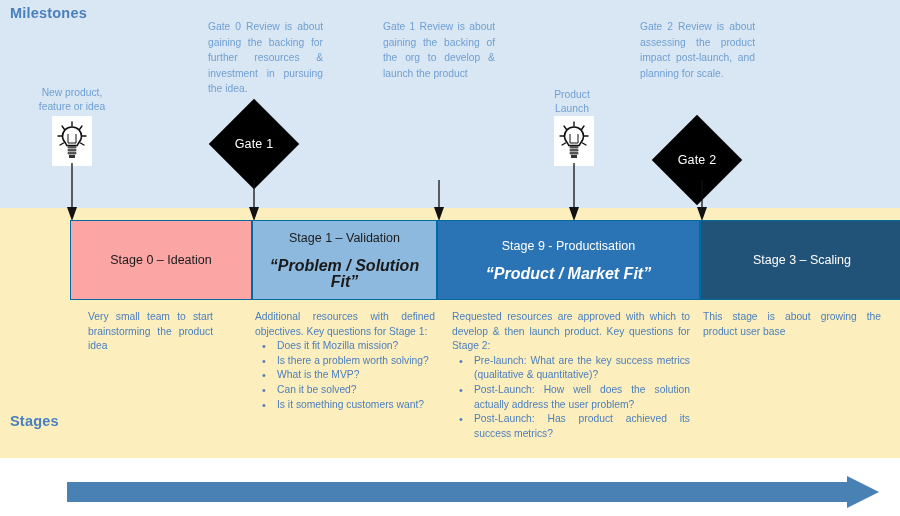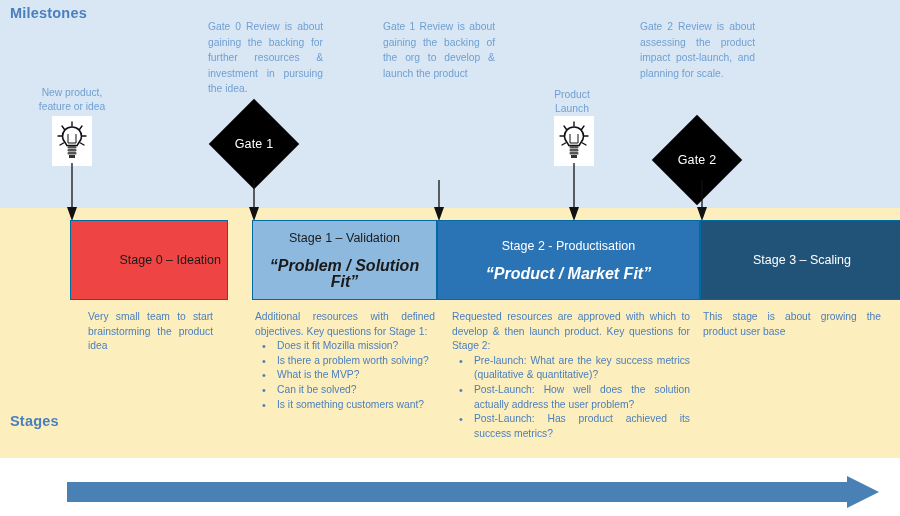--- a/index.html
+++ b/index.html
@@ -141,21 +141,21 @@
     text-align: center;
   }
   .stage-sub {
     font-size: 16px;
     line-height: 16px;
     font-weight: bold;
     font-style: italic;
     text-align: center;
     margin-top: 12px;
   }
-  .stage-0 { left: 70px;  width: 158px; background: #ef4444; color: #1a1a1a; align-items: flex-end; }
+  .stage-0 { left: 70px;  width: 182px; background: #fca5a5; color: #1a1a1a; }
   .stage-1 { left: 252px; width: 185px; background: #8db9df; color: #1a1a1a; }
   .stage-2 { left: 437px; width: 263px; background: #2a74b5; color: #ffffff; }
   .stage-3 { left: 700px; width: 204px; background: #215379; color: #ffffff; }
   .stage-0 .stage-title, .stage-1 .stage-title { color: #1a1a1a; }
   .stage-2 .stage-title, .stage-3 .stage-title { color: #ffffff; }
 
   
   .stage-desc {
     position: absolute;
     top: 310px;
@@ -318,21 +318,21 @@
   </svg>
 
   <div class="stage-bar stage-0">
     <div class="stage-title">Stage 0 – Ideation</div>
   </div>
   <div class="stage-bar stage-1">
     <div class="stage-title">Stage 1 – Validation</div>
     <div class="stage-sub">“Problem / Solution Fit”</div>
   </div>
   <div class="stage-bar stage-2">
-    <div class="stage-title">Stage 2 - Productisation</div>
+    <div class="stage-title">Stage 9 - Productisation</div>
     <div class="stage-sub">“Product / Market Fit”</div>
   </div>
   <div class="stage-bar stage-3">
     <div class="stage-title">Stage 3 – Scaling</div>
   </div>
 
   <div class="stage-desc desc-0">
     <p>Very small team to start brainstorming the product idea</p>
   </div>
 

